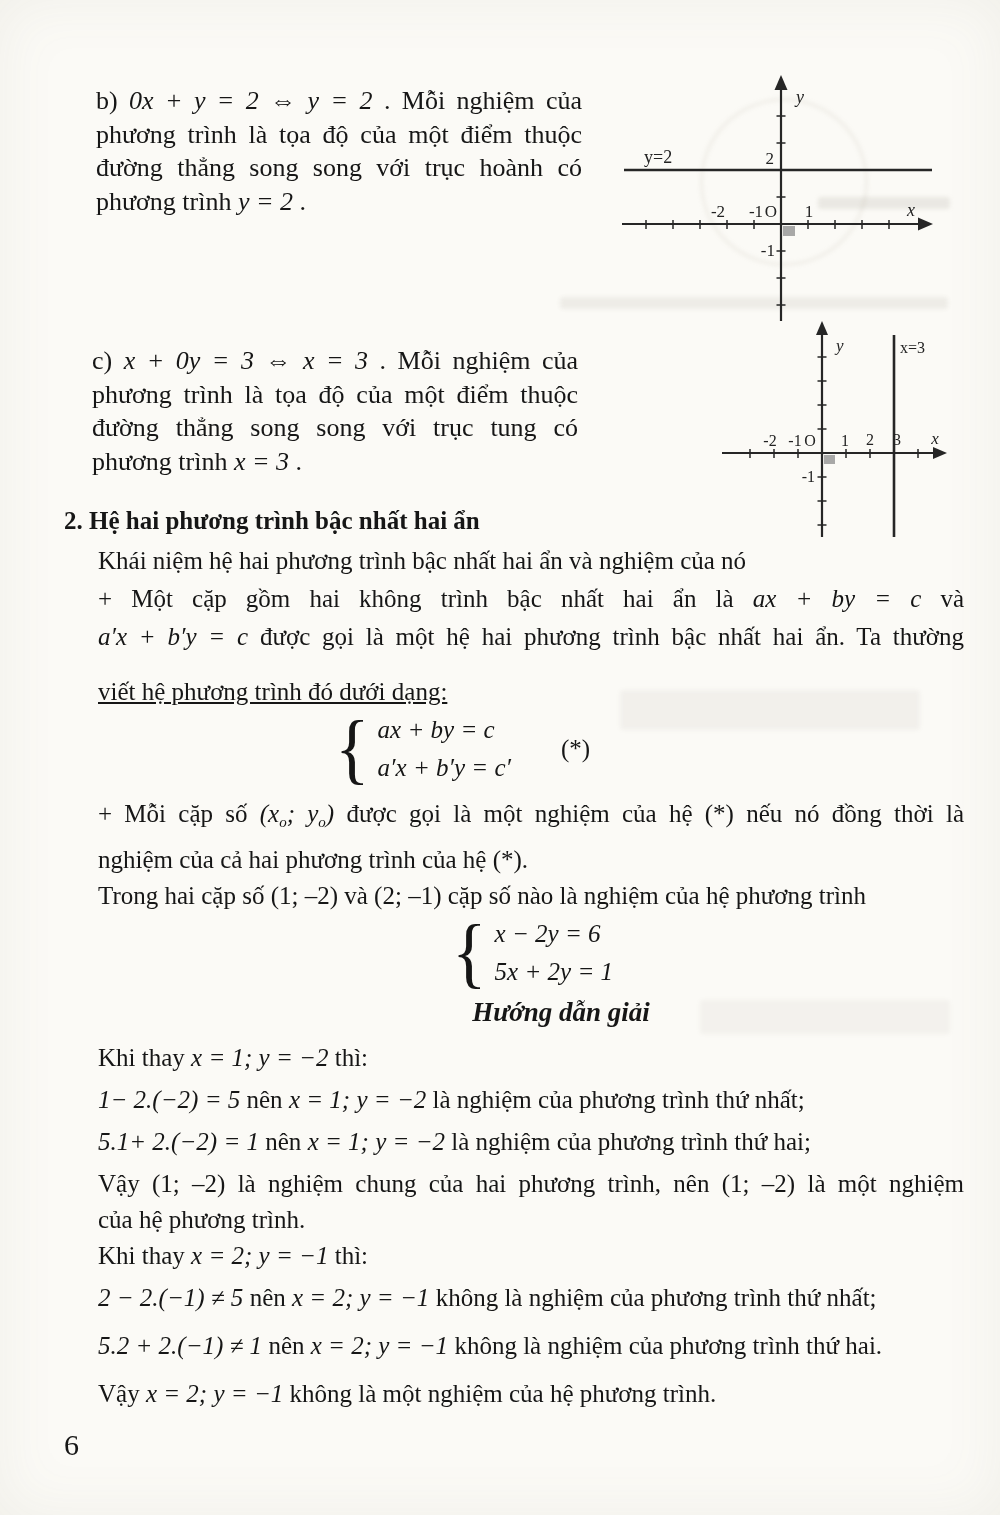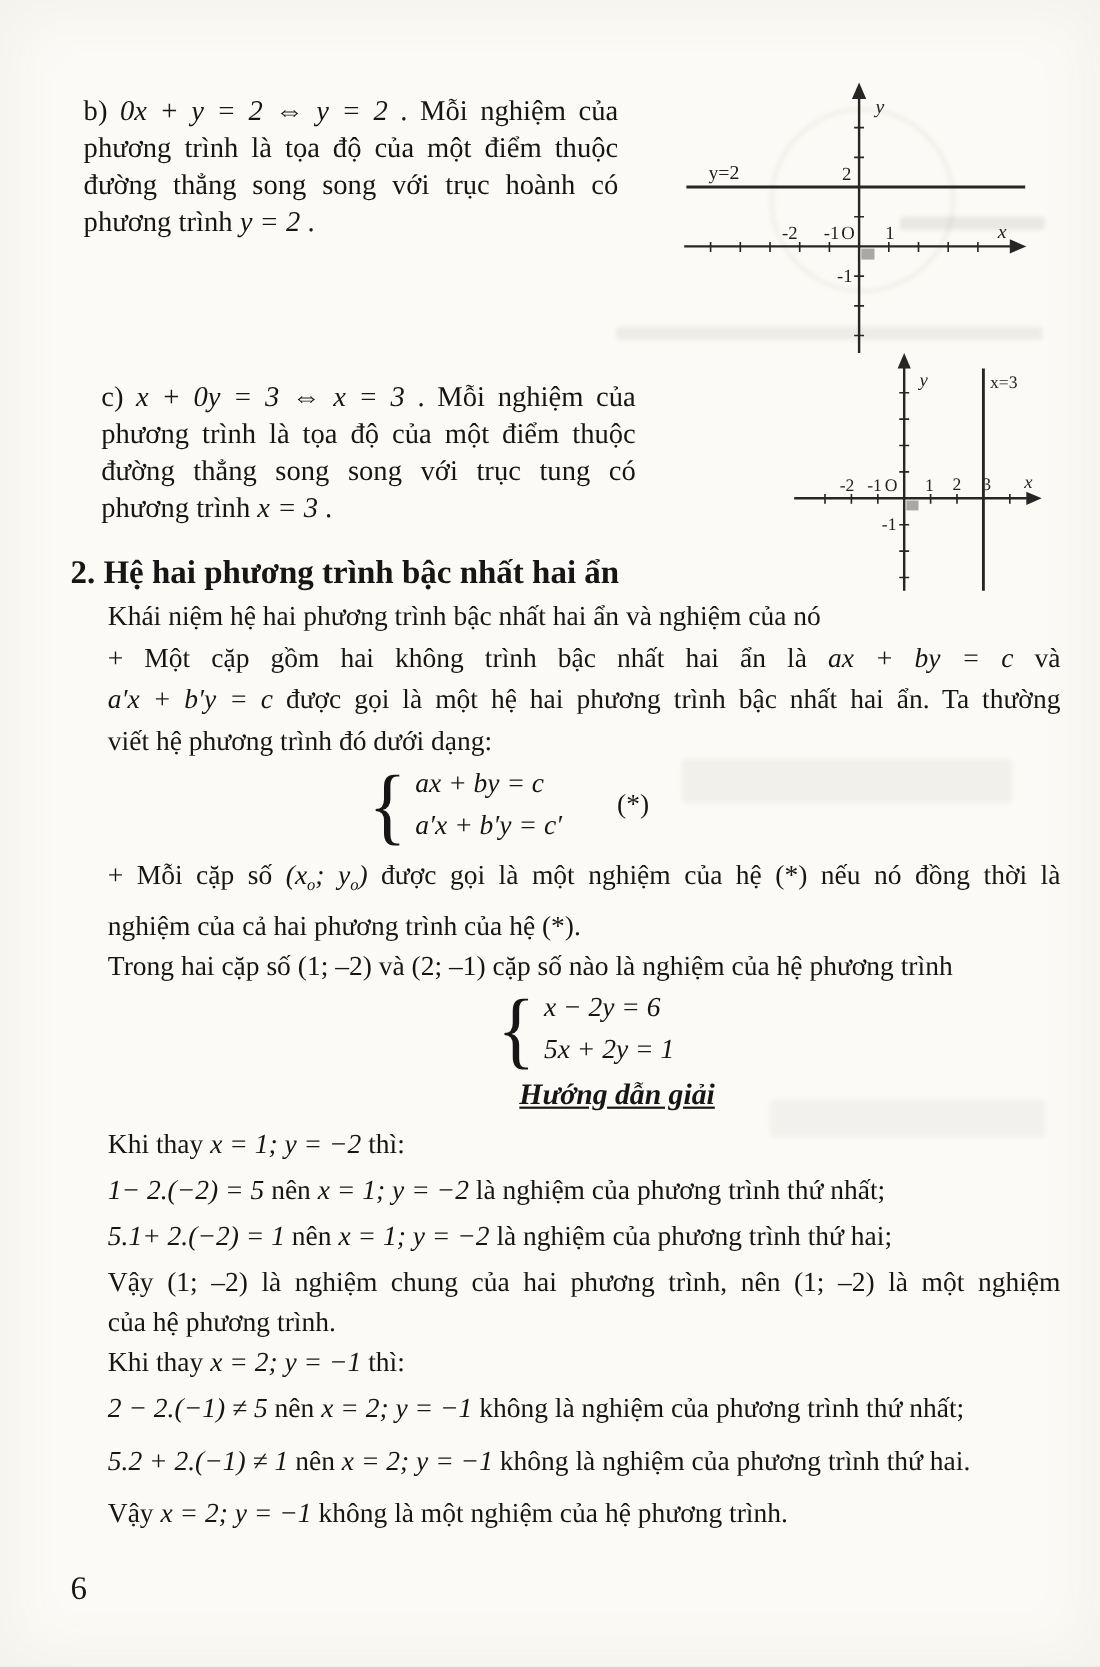--- a/index.html
+++ b/index.html
@@ -12,29 +12,29 @@
     overflow:hidden;
     box-shadow:inset 0 0 60px rgba(120,110,95,0.08);
   }
   .line { white-space:normal; }
   .seg-r { font-style:normal; }
   .seg-m { font-style:italic; }
   .seg-msub { font-style:italic; font-size:0.6em; vertical-align:-0.32em; }
 
   
   .para-col { position:absolute; width:486px; font-size:26px; line-height:33.5px; }
-  #para-b { left:76px; top:84px; }
+  #para-b { left:96px; top:84px; }
   #para-c { left:92px; top:344px; }
   .just { text-align:justify; text-align-last:justify; }
 
   
   .main-col { position:absolute; left:62px; top:503px; width:902px; font-size:25px; line-height:36px; }
   .indent { padding-left:36px; }
-  .heading { font-weight:bold; font-size:30px; margin-left:2px; }
-  .sol-heading { font-weight:bold; font-style:italic; font-size:27px; text-align:center; padding-left:96px;text-decoration:underline; }
+  .heading { font-weight:bold; font-size:25px; margin-left:2px; }
+  .sol-heading { font-weight:bold; font-style:italic; font-size:27px; text-align:center; padding-left:96px; }
 
   .system { display:flex; align-items:center; }
   .sys-brace {
     font-size:72px; line-height:78px; font-weight:400;
     transform:scaleY(1.08); transform-origin:center;
     margin-right:8px;
   }
   .sys-lines { display:flex; flex-direction:column; }
   .sys-line { font-style:italic; font-size:25px; line-height:38px; }
   .sys-tag { font-size:25px; margin-left:50px; font-style:normal; }
@@ -116,21 +116,21 @@
     <text x="154" y="130" font-size="16" text-anchor="middle">2</text>
     <text x="181" y="130" font-size="16" text-anchor="middle">3</text>
     <text x="99" y="167" font-size="16" text-anchor="end">-1</text>
   </svg>
 
   <main class="main-col">
     <div class="line heading">2. Hệ hai phương trình bậc nhất hai ẩn</div>
     <div class="line indent" style="margin-top:4px;"><span class="seg-r">Khái niệm hệ hai phương trình bậc nhất hai ẩn và nghiệm của nó</span></div>
     <div class="line indent just" style="margin-top:2px;"><span class="seg-r">+ Một cặp gồm hai không trình bậc nhất hai ẩn là </span><span class="seg-m">ax + by = c</span><span class="seg-r"> và</span></div>
     <div class="line indent just" style="margin-top:2px;"><span class="seg-m">a′x + b′y = c</span><span class="seg-r"> được gọi là một hệ hai phương trình bậc nhất hai ẩn. Ta thường</span></div>
-    <div class="line indent" style="margin-top:2px;"><span class="seg-r">viết hệ phương trình đó dưới dạng:</span></div>
+    <div class="line indent" style="margin-top:19px;text-decoration:underline;"><span class="seg-r">viết hệ phương trình đó dưới dạng:</span></div>
 
     <div class="system" style="margin-left:273px;">
       <span class="sys-brace">{</span>
       <div class="sys-lines">
         <div class="sys-line">ax + by = c</div>
         <div class="sys-line">a′x + b′y = c′</div>
       </div>
       <span class="sys-tag">(*)</span>
     </div>
 

